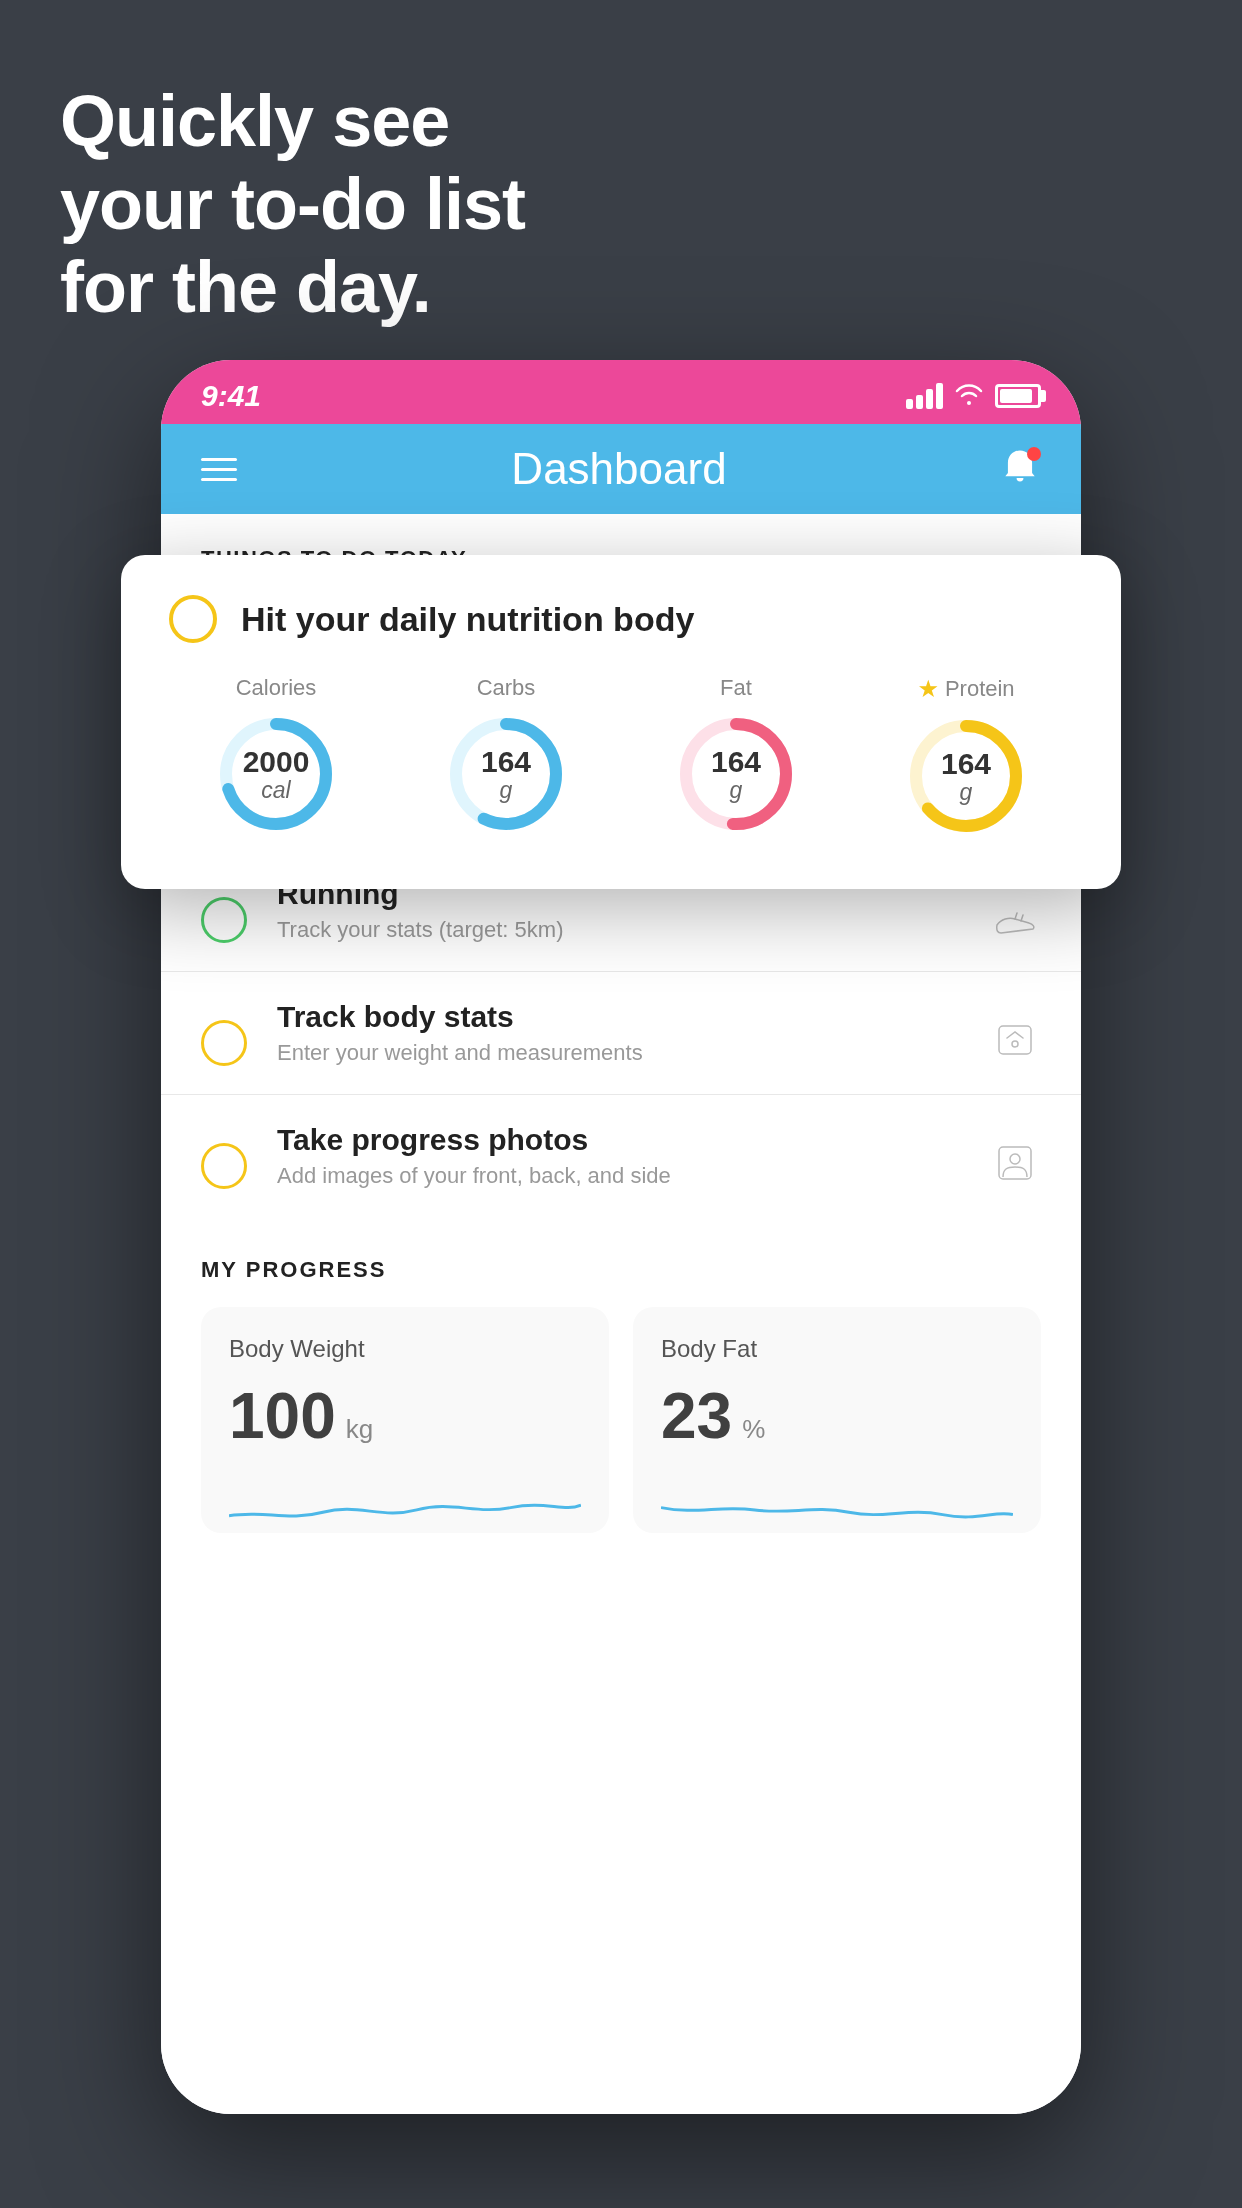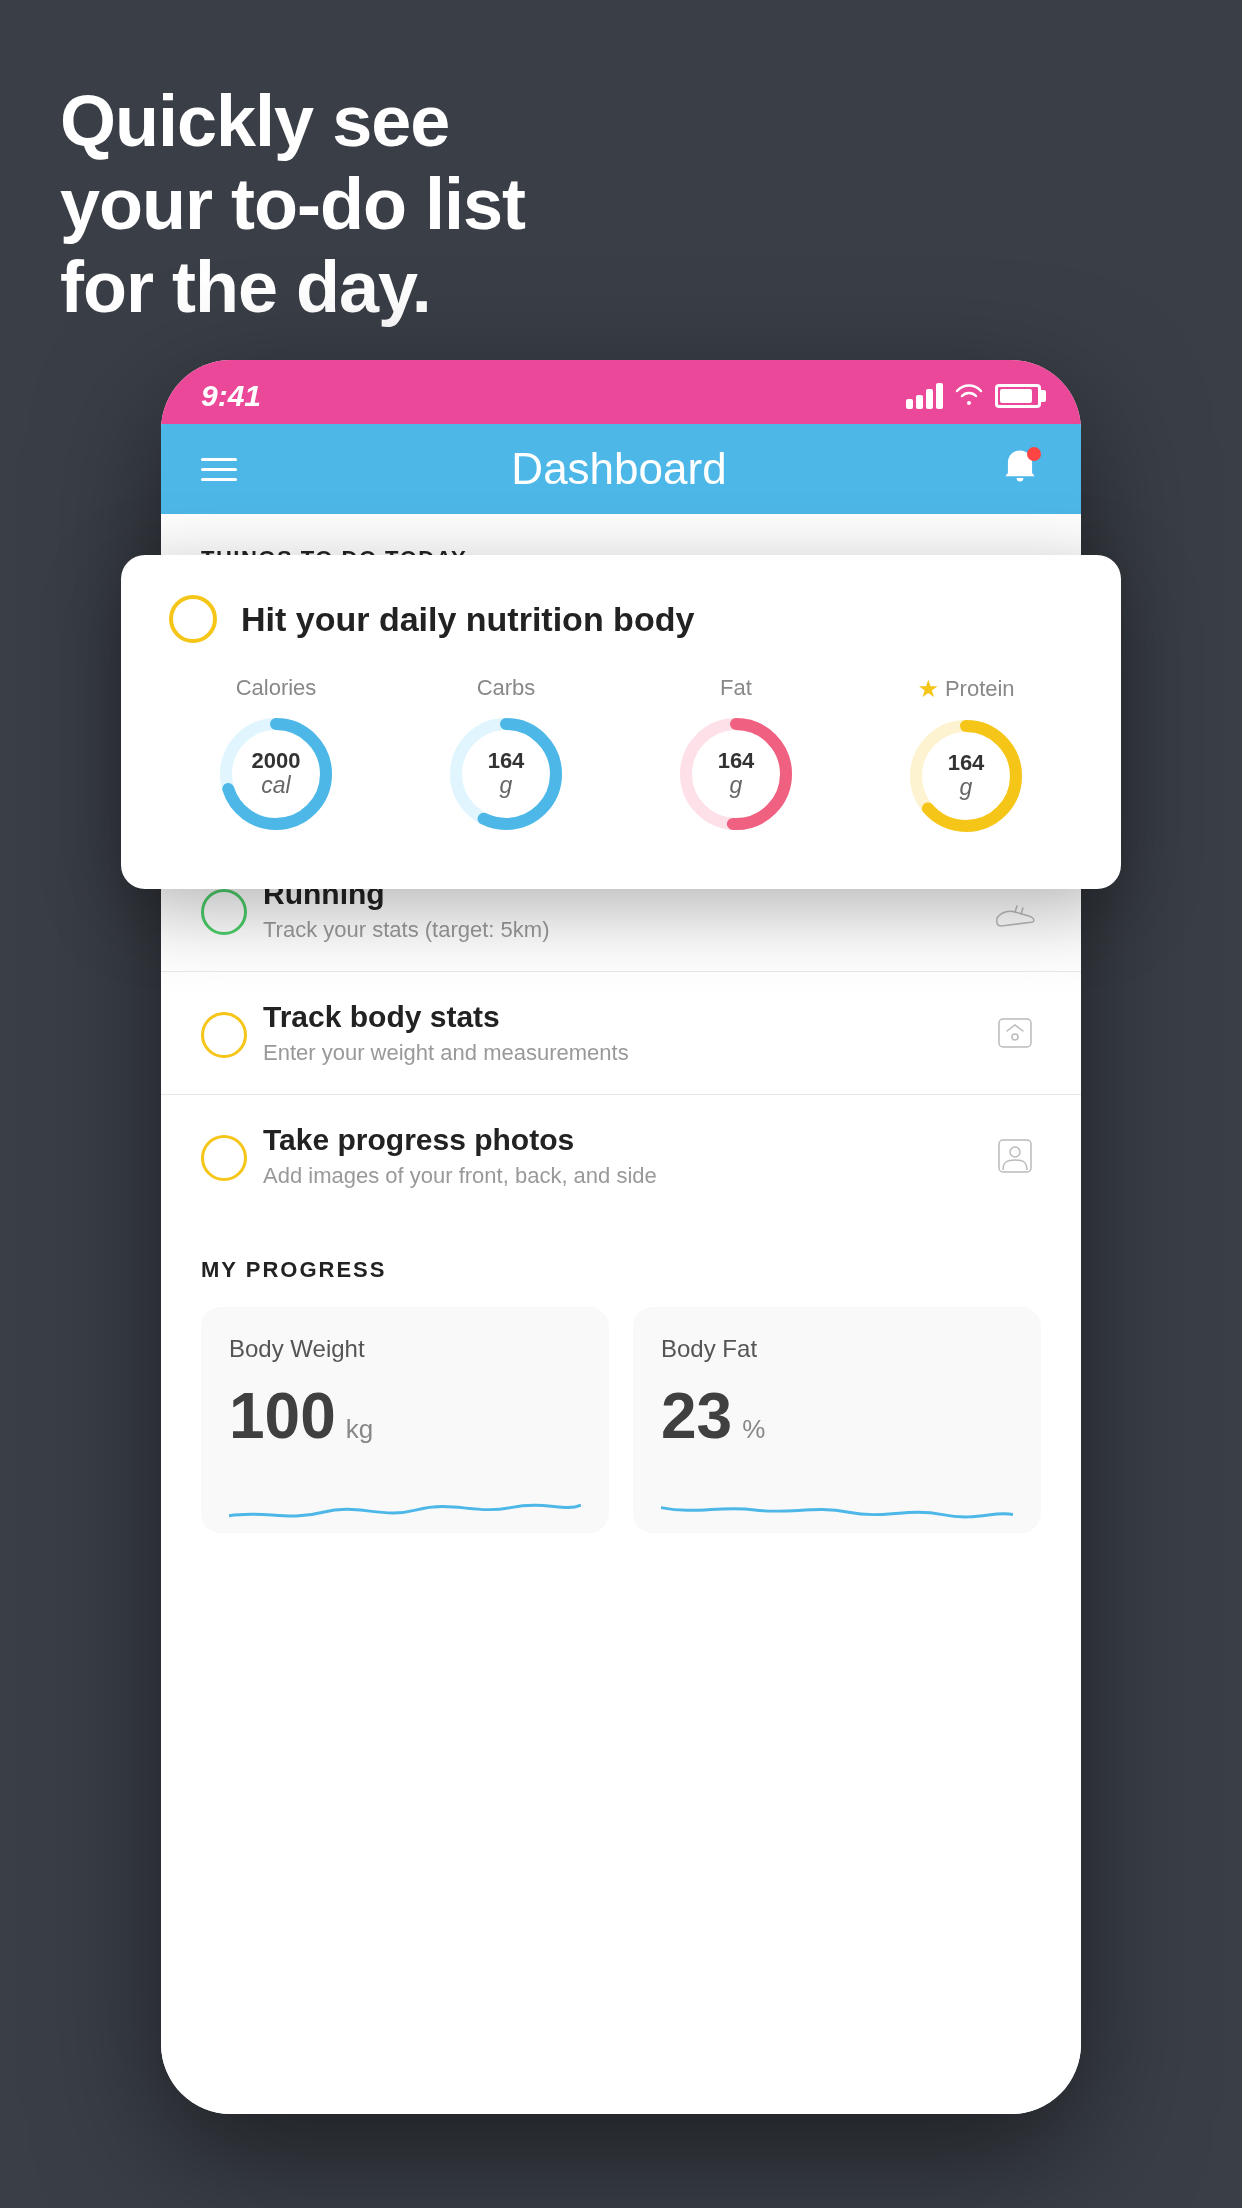--- a/index.html
+++ b/index.html
@@ -252,41 +252,41 @@
     }
     .donut-center {
       position: absolute;
       top: 50%;
       left: 50%;
       transform: translate(-50%, -50%);
       text-align: center;
       line-height: 1.1;
     }
     .donut-value {
-      font-size: 22px;
+      font-size: 30px;
       font-weight: 700;
       color: #333;
     }
     .donut-unit {
       font-size: 23px;
       color: #666;
       font-style: italic;
     }
 
     
     .todo-list {
       margin-top: 260px;
     }
 
     .todo-item {
       display: flex;
-      align-items: center;
+      align-items: flex-end;
       padding: 28px 40px;
       border-top: 1px solid #e8e8e8;
-      gap: 16px;
+      gap: 30px;
       position: relative;
     }
 
     .todo-circle {
       width: 46px;
       height: 46px;
       border-radius: 50%;
       flex-shrink: 0;
       margin-top: 4px;
     }

